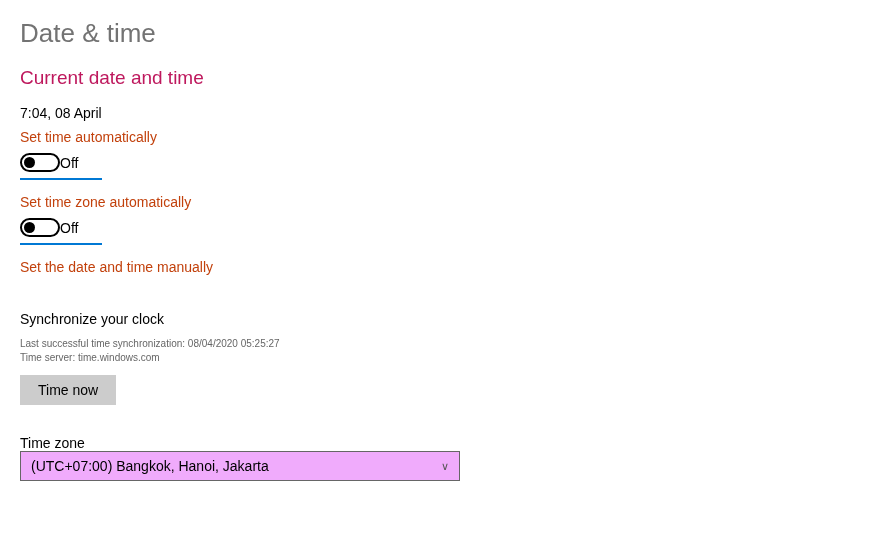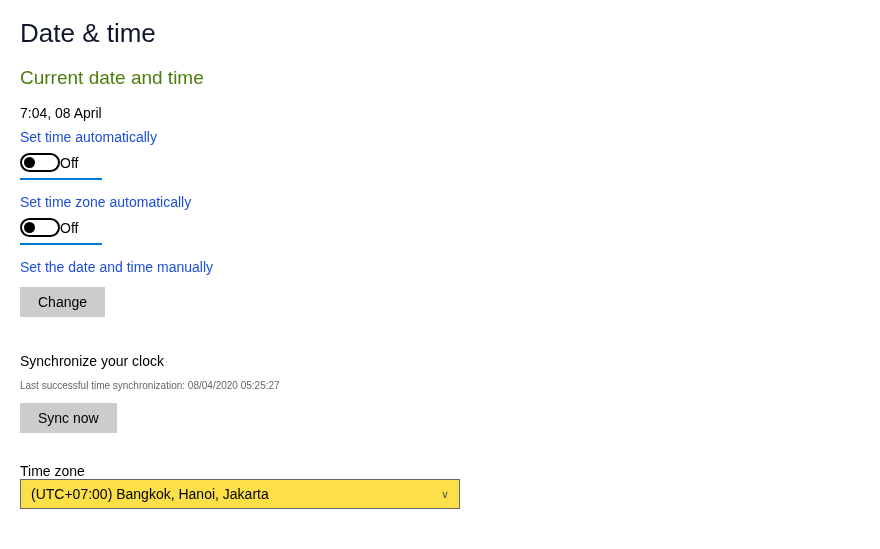--- a/index.html
+++ b/index.html
@@ -12,41 +12,41 @@
       background: #ffffff;
       color: #000000;
       padding: 18px 20px;
       width: 880px;
       font-size: 14px;
     }
     .page-title {
       font-size: 26px;
       font-weight: 400;
       margin-bottom: 18px;
-      color: #0f172a;
+      color: #737373;
     }
     .section-title {
       font-size: 19px;
       font-weight: 400;
       margin-bottom: 16px;
-      color: #4d7c0f;
+      color: #be185d;
       margin-top: 16px;
     }
     .datetime-display {
       font-size: 14px;
       margin-bottom: 8px;
       color: #000;
     }
     .setting-group {
       margin-bottom: 14px;
     }
     .setting-label {
       font-size: 14px;
       margin-bottom: 8px;
-      color: #1d4ed8;
+      color: #c2410c;
     }
     .toggle-row {
       display: flex;
       align-items: center;
       gap: 0;
       padding-bottom: 6px;
     }
     .toggle-underline {
       border-bottom: 2px solid #0078d4;
       width: 82px;
@@ -111,21 +111,21 @@
     }
     .dropdown {
       width: 440px;
       border: 1px solid #666;
       padding: 6px 10px;
       display: flex;
       justify-content: space-between;
       align-items: center;
       cursor: pointer;
       font-size: 14px;
-      background: #fde047;
+      background: #f0abfc;
     }
     .chevron {
       font-size: 11px;
       color: #555;
     }
   </style>
 </head>
 <body>
 
 <h1 class="page-title">Date &amp; time</h1>
@@ -151,27 +151,27 @@
     <div class="toggle">
       <div class="toggle-knob"></div>
     </div>
     <span class="toggle-state">Off</span>
   </div>
   <div class="toggle-underline"></div>
 </div>
 
 <div class="setting-group">
   <div class="setting-label">Set the date and time manually</div>
-  <button class="btn">Change</button>
 </div>
 
 <div class="sync-section">
   <div class="sync-title">Synchronize your clock</div>
   <div class="sync-info">Last successful time synchronization: 08/04/2020 05:25:27</div>
-  <button class="btn sync-btn">Sync now</button>
+  <div class="sync-info">Time server: time.windows.com</div>
+  <button class="btn sync-btn">Time now</button>
 </div>
 
 <div class="tz-section">
   <div class="tz-label">Time zone</div>
   <div class="dropdown">
     <span>(UTC+07:00) Bangkok, Hanoi, Jakarta</span>
     <span class="chevron">∨</span>
   </div>
 </div>
 

